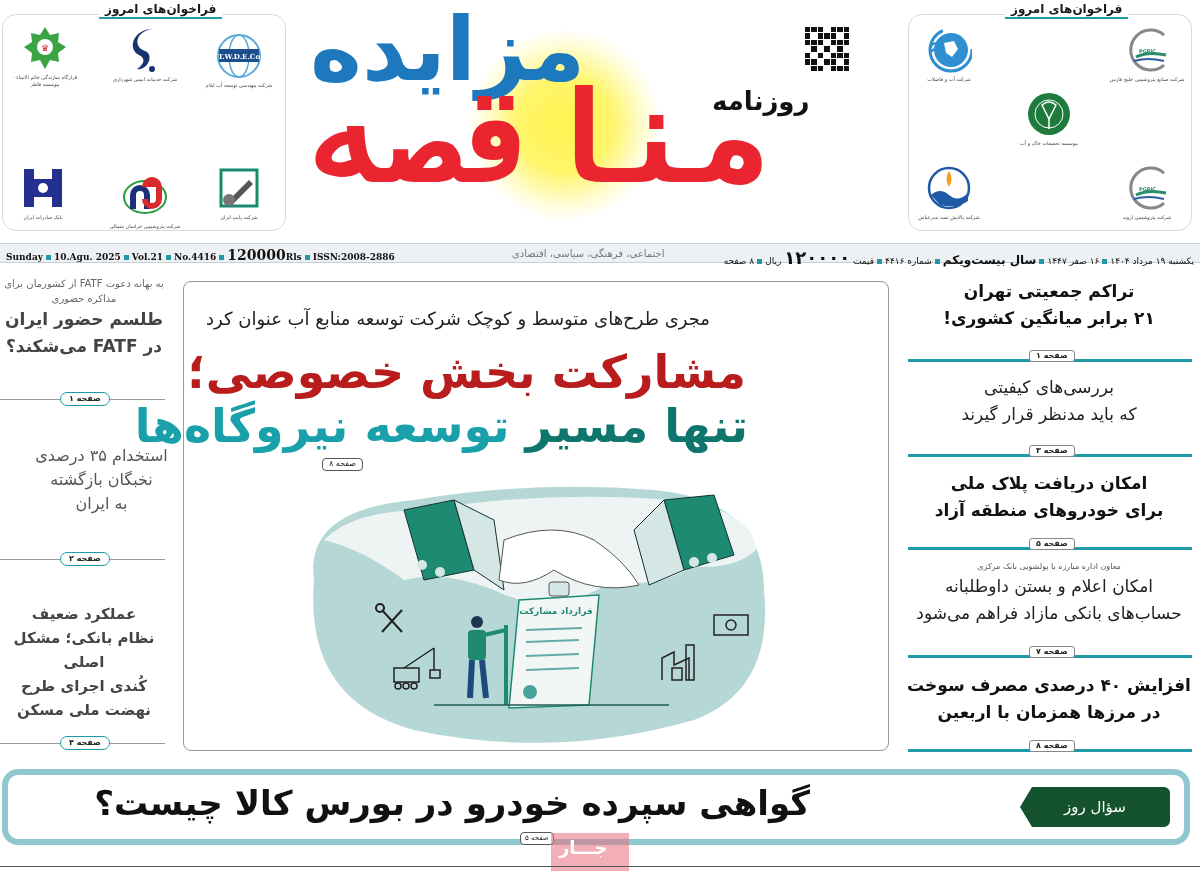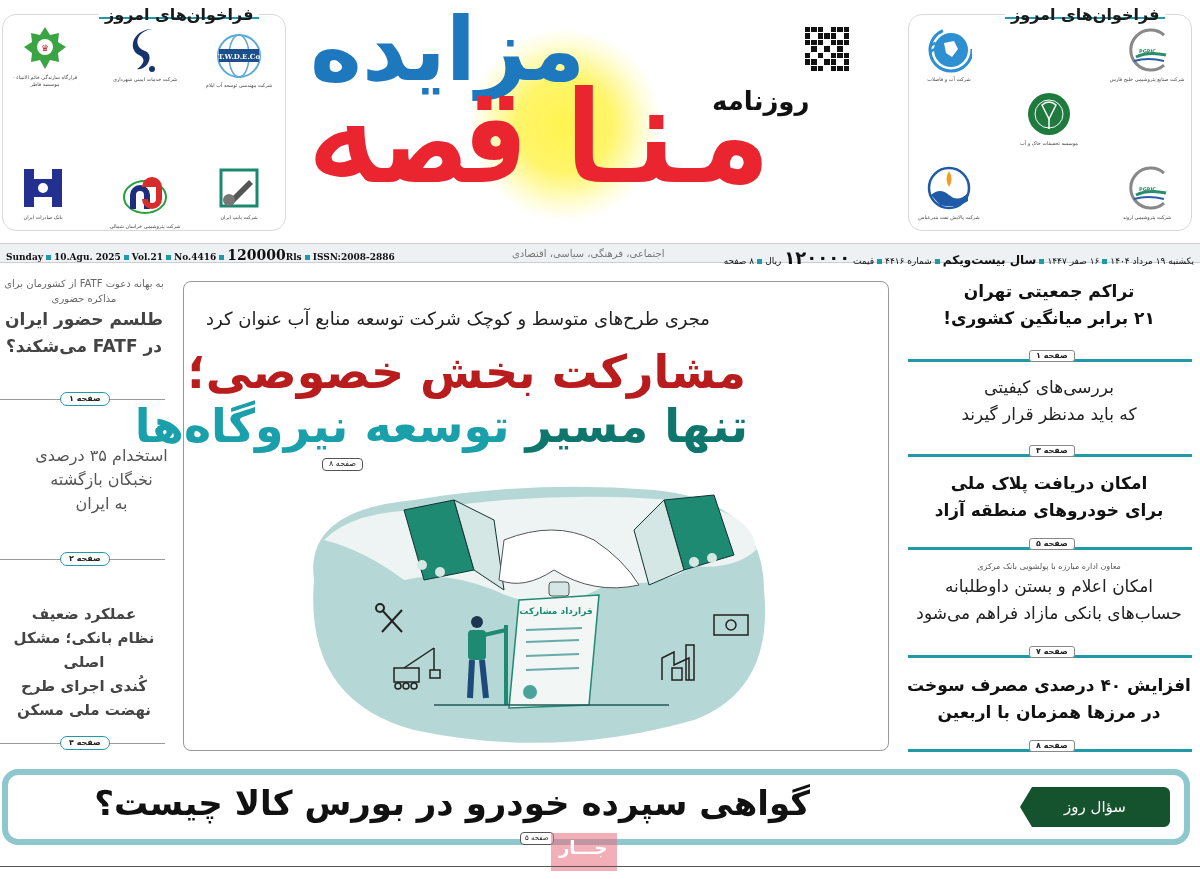--- a/index.html
+++ b/index.html
@@ -5,21 +5,21 @@
   * { box-sizing: border-box; margin: 0; padding: 0; }
   html, body { width: 1200px; height: 879px; overflow: hidden; background: #ffffff; }
   body { font-family: "DejaVu Sans", sans-serif; color: #1a1a1a; position: relative; direction: rtl; }
 
   
   .masthead { position: absolute; left: 0; top: 0; width: 1200px; height: 240px; }
 
   .calls-panel { position: absolute; top: 14px; width: 284px; height: 217px; border: 1.5px solid #d9d9d9; border-radius: 14px; background: #fff; }
   .calls-panel.left { left: 2px; }
   .calls-panel.right { left: 908px; }
-  .calls-title { position: absolute; top: -14px; height: 18px; padding: 6px 6px; background: #fff; font-weight: bold; font-size: 16px; color: #1a1a1a; border-bottom: 2px solid #1f9aa6; line-height: 16px; }
+  .calls-title { position: absolute; top: -14px; height: 18px; padding: 0 6px; background: #fff; font-weight: bold; font-size: 12px; color: #1a1a1a; border-bottom: 2px solid #1f9aa6; line-height: 16px; }
   .calls-panel.left .calls-title { left: 96px; }
   .calls-panel.right .calls-title { left: 96px; }
 
   .logo { position: absolute; display: flex; flex-direction: column; align-items: center; width: 80px; }
   .logo .mark { width: 46px; height: 46px; display: flex; align-items: center; justify-content: center; }
   .logo .cap { font-size: 5px; color: #444; margin-top: 3px; text-align: center; line-height: 7px; }
 
   .brand { position: absolute; left: 300px; top: 0; width: 600px; height: 240px; }
   .brand .sun { position: absolute; left: 170px; top: 30px; width: 190px; height: 190px; border-radius: 50%;
     background: radial-gradient(circle, #fff44f 0%, #fff56a 35%, rgba(255,250,160,0.4) 60%, rgba(255,255,255,0) 72%); }
@@ -68,21 +68,21 @@
   .rstory .title { font-size: 17px; font-weight: bold; color: #111; line-height: 27px; }
   .rstory .title.light { font-weight: normal; color: #222; font-size: 17px; line-height: 27px; }
   .rsep { position: absolute; left: 2px; width: 284px; height: 3px; background: #1f9aa6; }
   .rpill { position: absolute; left: 123px; height: 12px; padding: 0 6px; border: 1.2px solid #888; border-radius: 3px; background: #fff; font-size: 8px; font-weight: bold; line-height: 9px; color: #222; white-space: nowrap; }
 
   
   .qday { position: absolute; left: 2px; top: 769px; width: 1188px; height: 76px; border: 6px solid #8ec7cd; border-radius: 16px; background: #fff; }
   .qday .qlabel { position: absolute; right: 14px; top: 12px; width: 150px; height: 40px; background: #14532d; color: #fff; font-size: 15px; line-height: 40px; text-align: center; border-radius: 4px 6px 6px 4px; clip-path: polygon(8% 0, 100% 0, 100% 100%, 8% 100%, 0 50%); }
   .qday .qtext { position: absolute; right: 374px; top: 8px; font-size: 34px; font-weight: bold; color: #111; white-space: nowrap; letter-spacing: -1px; }
   .qday .qpage { position: absolute; left: 512px; top: 57px; height: 13px; padding: 0 4px; border: 1.2px solid #555; border-radius: 4px; background: #fff; font-size: 7px; line-height: 10px; color: #222; }
-  .watermark { position: absolute; left: 551px; top: 833px; width: 66px; height: 38px; background: rgba(232,110,125,0.55); }
+  .watermark { position: absolute; left: 551px; top: 833px; width: 78px; height: 38px; background: rgba(232,110,125,0.55); }
   .watermark span { position: absolute; left: 8px; top: 4px; font-size: 18px; color: #fff; font-weight: bold; }
   .bottom-rule { position: absolute; left: 0; top: 866px; width: 1200px; height: 1px; background: #555; }
 </style>
 </head>
 <body>
 
 <div class="masthead">
 
   <div class="calls-panel left">
     <div class="calls-title">فراخوان‌های امروز</div>

